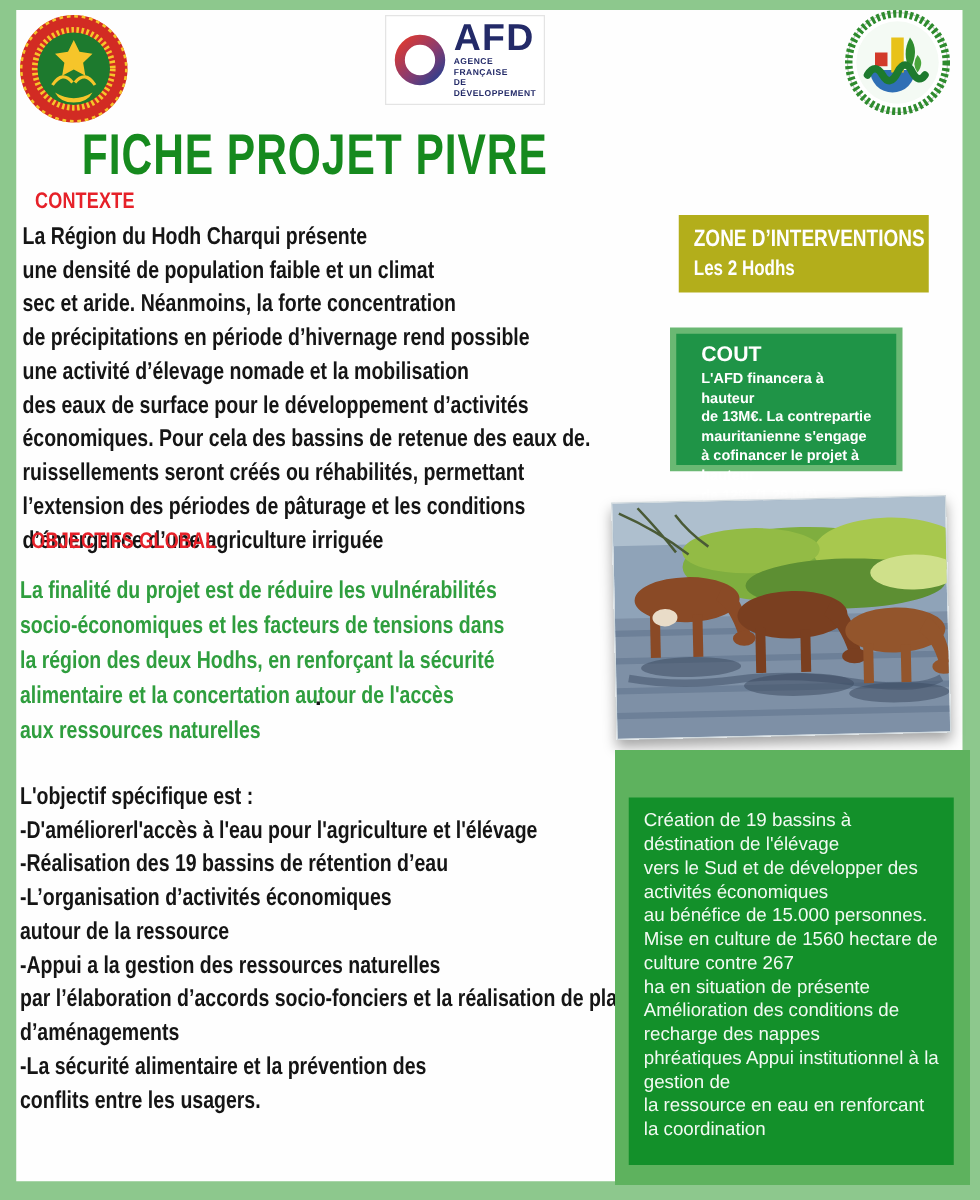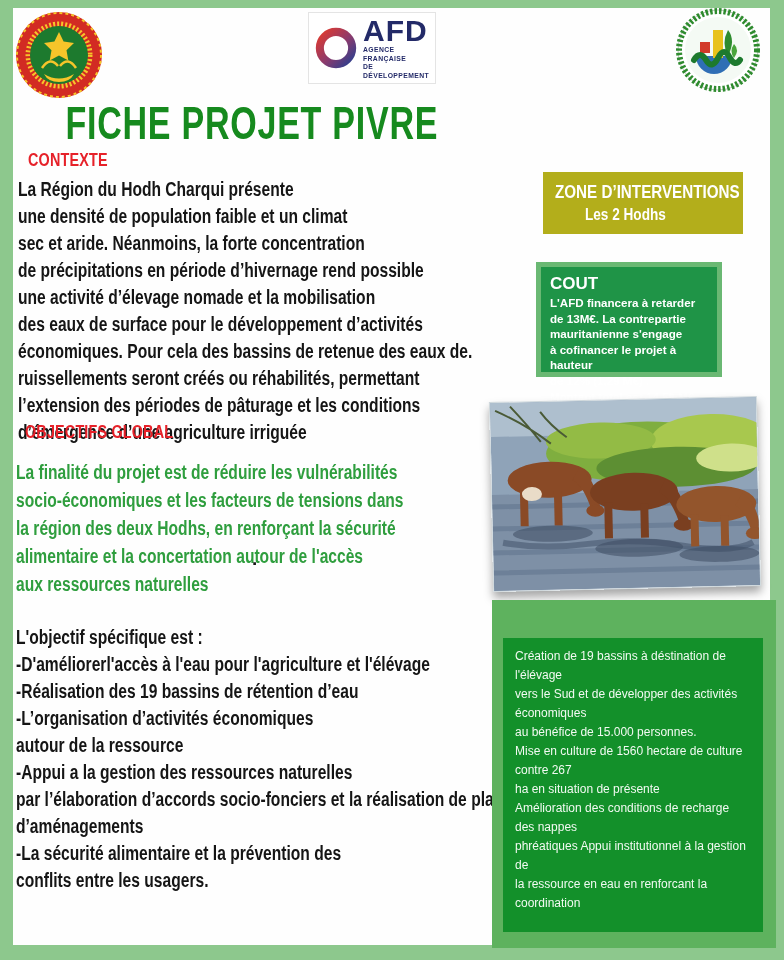--- a/index.html
+++ b/index.html
@@ -5,31 +5,31 @@
   html,body{margin:0;padding:0;}
   body{font-family:"Liberation Sans", sans-serif; background:#8dc88d;}
   .page{position:relative;width:784px;height:960px;background:#8dc88d;overflow:hidden;}
   .paper{position:absolute;left:13px;top:8px;width:757px;height:937px;background:#fefefe;}
   .abs{position:absolute;}
   .cond{transform:scaleX(.80);transform-origin:left top;white-space:nowrap;}
   .heading-red{color:#e62129;font-weight:bold;font-size:18px;letter-spacing:.2px;}
   .blacktext{color:#151515;font-weight:bold;font-size:19.5px;line-height:27px;}
   .greentext{color:#2f9e3e;font-weight:bold;font-size:19.5px;line-height:28px;}
   .title{color:#168a1e;font-weight:bold;font-size:46px;letter-spacing:1px;}
-  .zone-box{background:#b3ae1b;color:#fff;padding:8px 12px;text-align:center;}
+  .zone-box{background:#b3ae1b;color:#fff;padding:8px 12px;}
   .zone-h{font-weight:bold;font-size:19px;line-height:24px;}
   .zone-v{font-weight:bold;font-size:17px;line-height:22px;}
   .cout-box{background:#6ab873;padding:5px;}
-  .cout-inner{background:#1f9447;color:#fff;padding:7px 9px;height:100%;box-sizing:border-box;}
+  .cout-inner{background:#1f9447;color:#fff;padding:7px 20px;height:100%;box-sizing:border-box;}
   .cout-h{font-size:17px;font-weight:bold;line-height:19px;margin-bottom:2px;}
   .cout-line{font-size:11.6px;line-height:15.6px;font-weight:600;}
   .res-box{background:#5eb25e;padding:38px 13px 16px 11px;box-sizing:border-box;}
   .res-inner{background:#13902a;color:#f2faf2;padding:9px 12px;height:100%;box-sizing:border-box;}
   .res-h{font-size:18px;font-weight:600;letter-spacing:.3px;margin-bottom:3px;}
-  .res-line{font-size:12px;line-height:19px;font-weight:500;}
+  .res-line{font-size:15px;line-height:19px;font-weight:500;}
   .afd-card{background:#fff;border:1px solid #e4e4e4;display:flex;align-items:center;padding:4px 6px;box-sizing:border-box;}
   .afd-text{color:#232a68;margin-left:6px;}
   .afd-name{font-size:30px;font-weight:bold;line-height:30px;letter-spacing:1px;}
   .afd-sub{font-size:6.8px;font-weight:bold;letter-spacing:.4px;line-height:8.5px;}
   .photo{box-shadow:0 6px 10px rgba(0,0,0,.35);transform:rotate(-1.3deg);border:1px solid #cfd8dc;}
   .dot{color:#151515;font-weight:bold;font-size:19px;}
 </style>
 </head>
 <body>
 
@@ -100,21 +100,21 @@
 
   <div class="abs zone-box" style="left:543px;top:172px;width:176px;">
     <div class="zone-h cond">ZONE D’INTERVENTIONS</div>
     <div class="zone-v cond">Les 2 Hodhs</div>
   </div>
 
   <div class="abs cout-box" style="left:536px;top:262px;width:186px;height:115px;box-sizing:border-box;">
     <div class="cout-inner">
       <div class="cout-h">COUT</div>
       <div>
-        <div class="cout-line">L'AFD financera  à  retarder</div>
+        <div class="cout-line">L'AFD financera  à  hauteur</div>
         <div class="cout-line">de  13M€. La contrepartie</div>
         <div class="cout-line">mauritanienne s'engage</div>
         <div class="cout-line"> à  cofinancer le projet  à  hauteur</div>
         <div class="cout-line">de 12% (1,29 M€) .</div>
         <div class="cout-line">Montant total est 14,56 M€.</div>
       </div>
     </div>
   </div>
 
   <div class="abs photo" style="left:491px;top:399px;width:266px;height:188px;">

